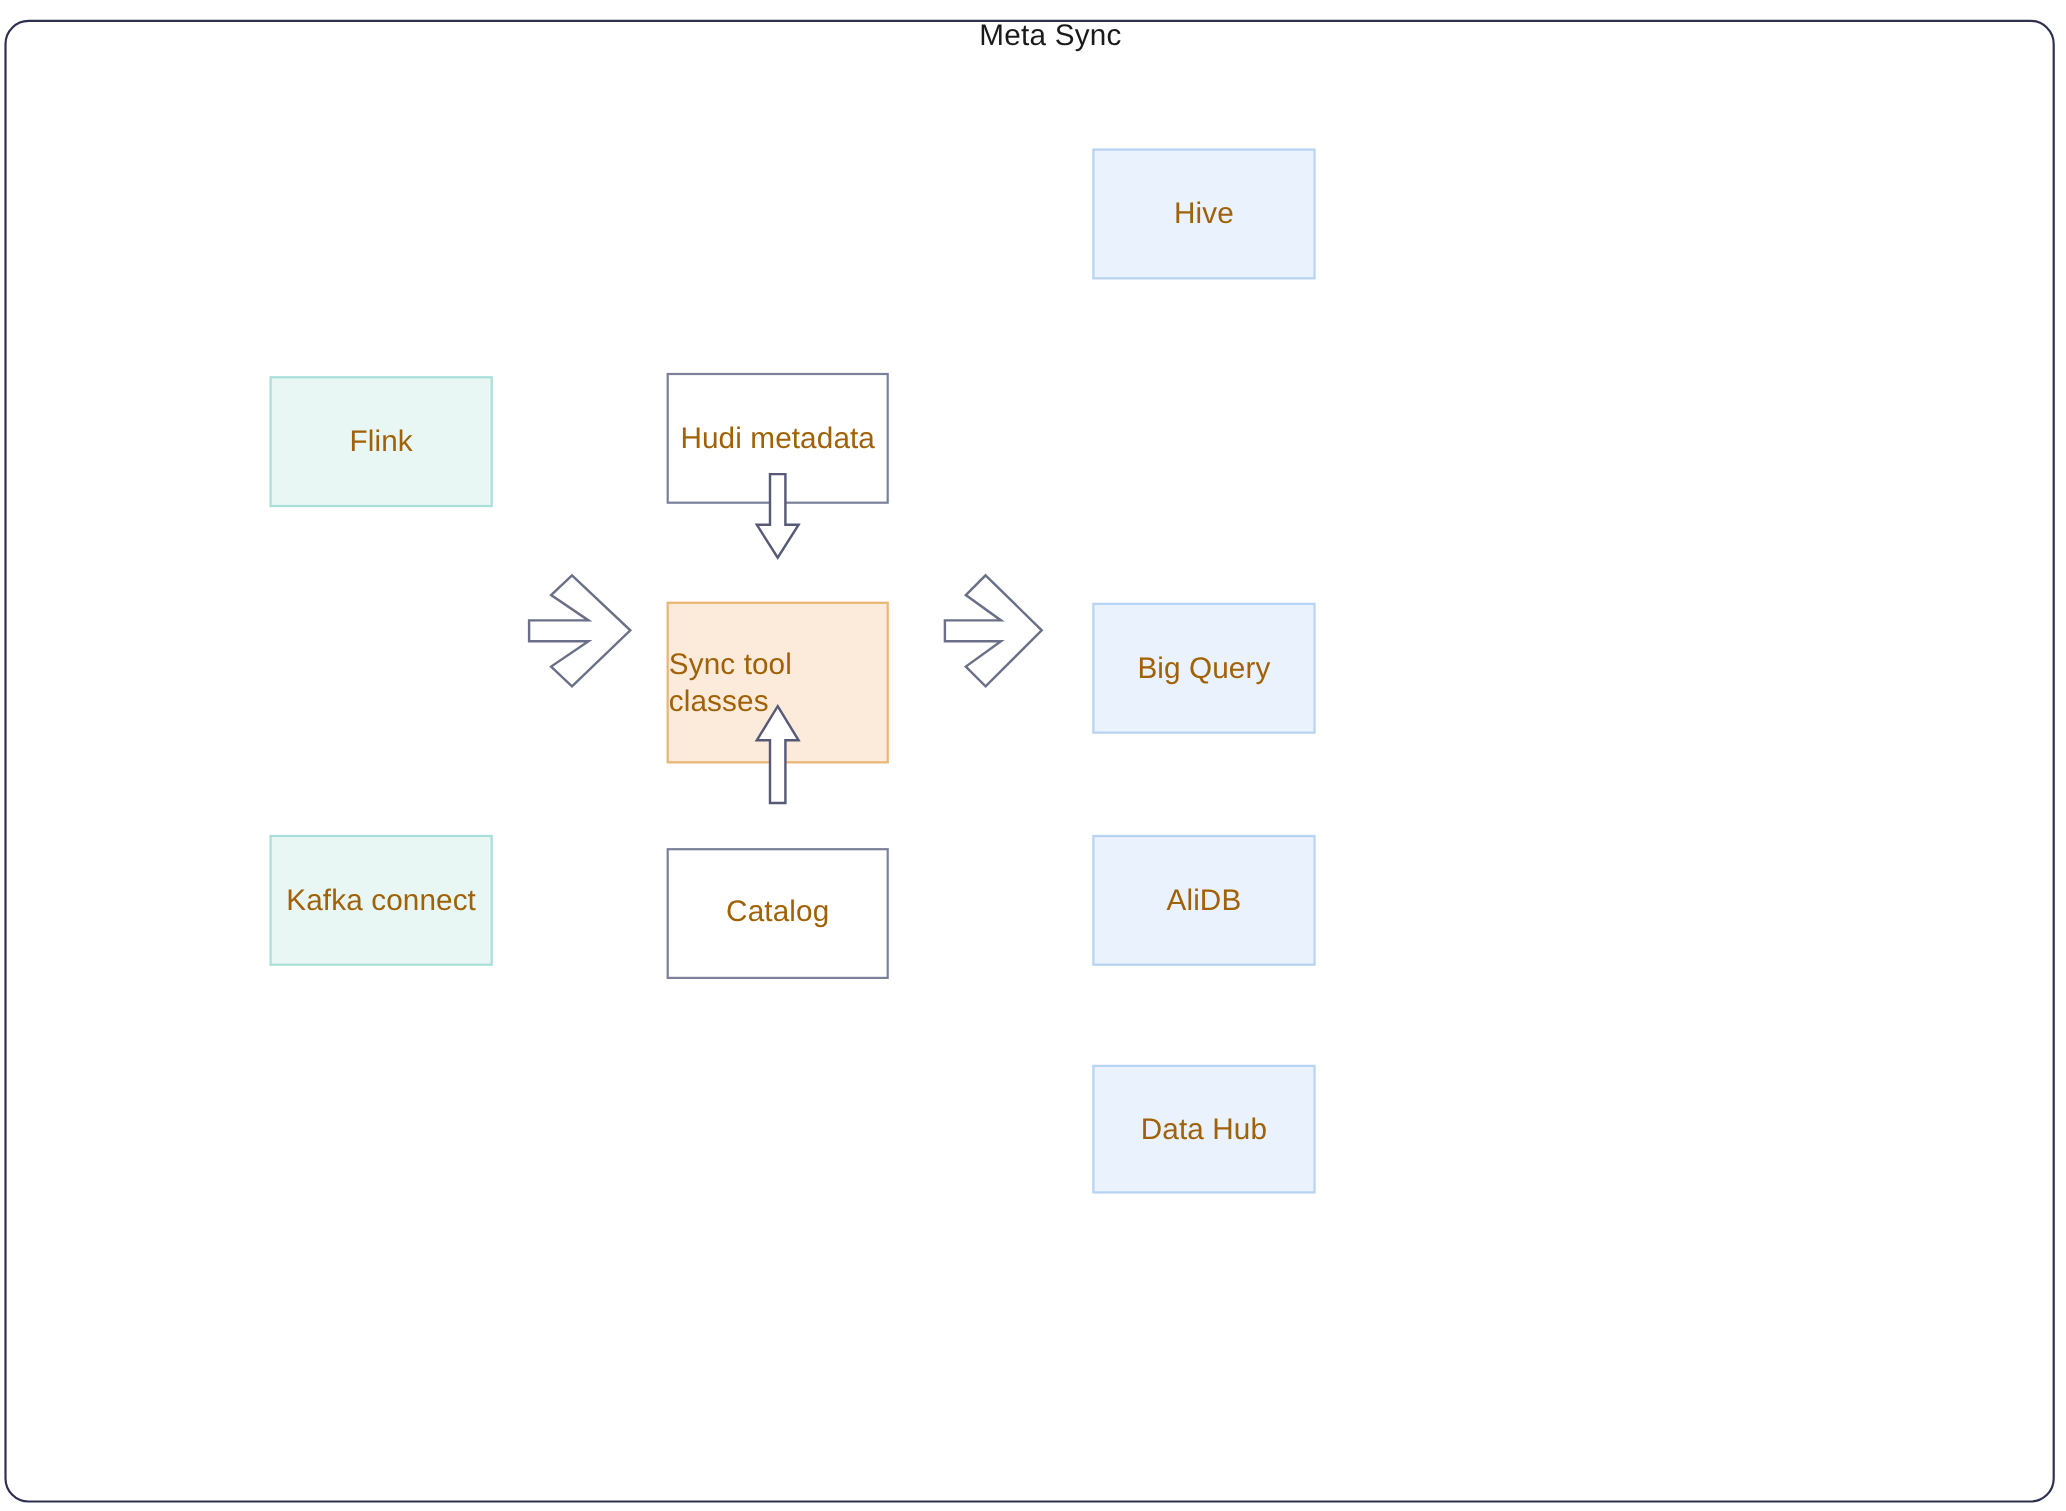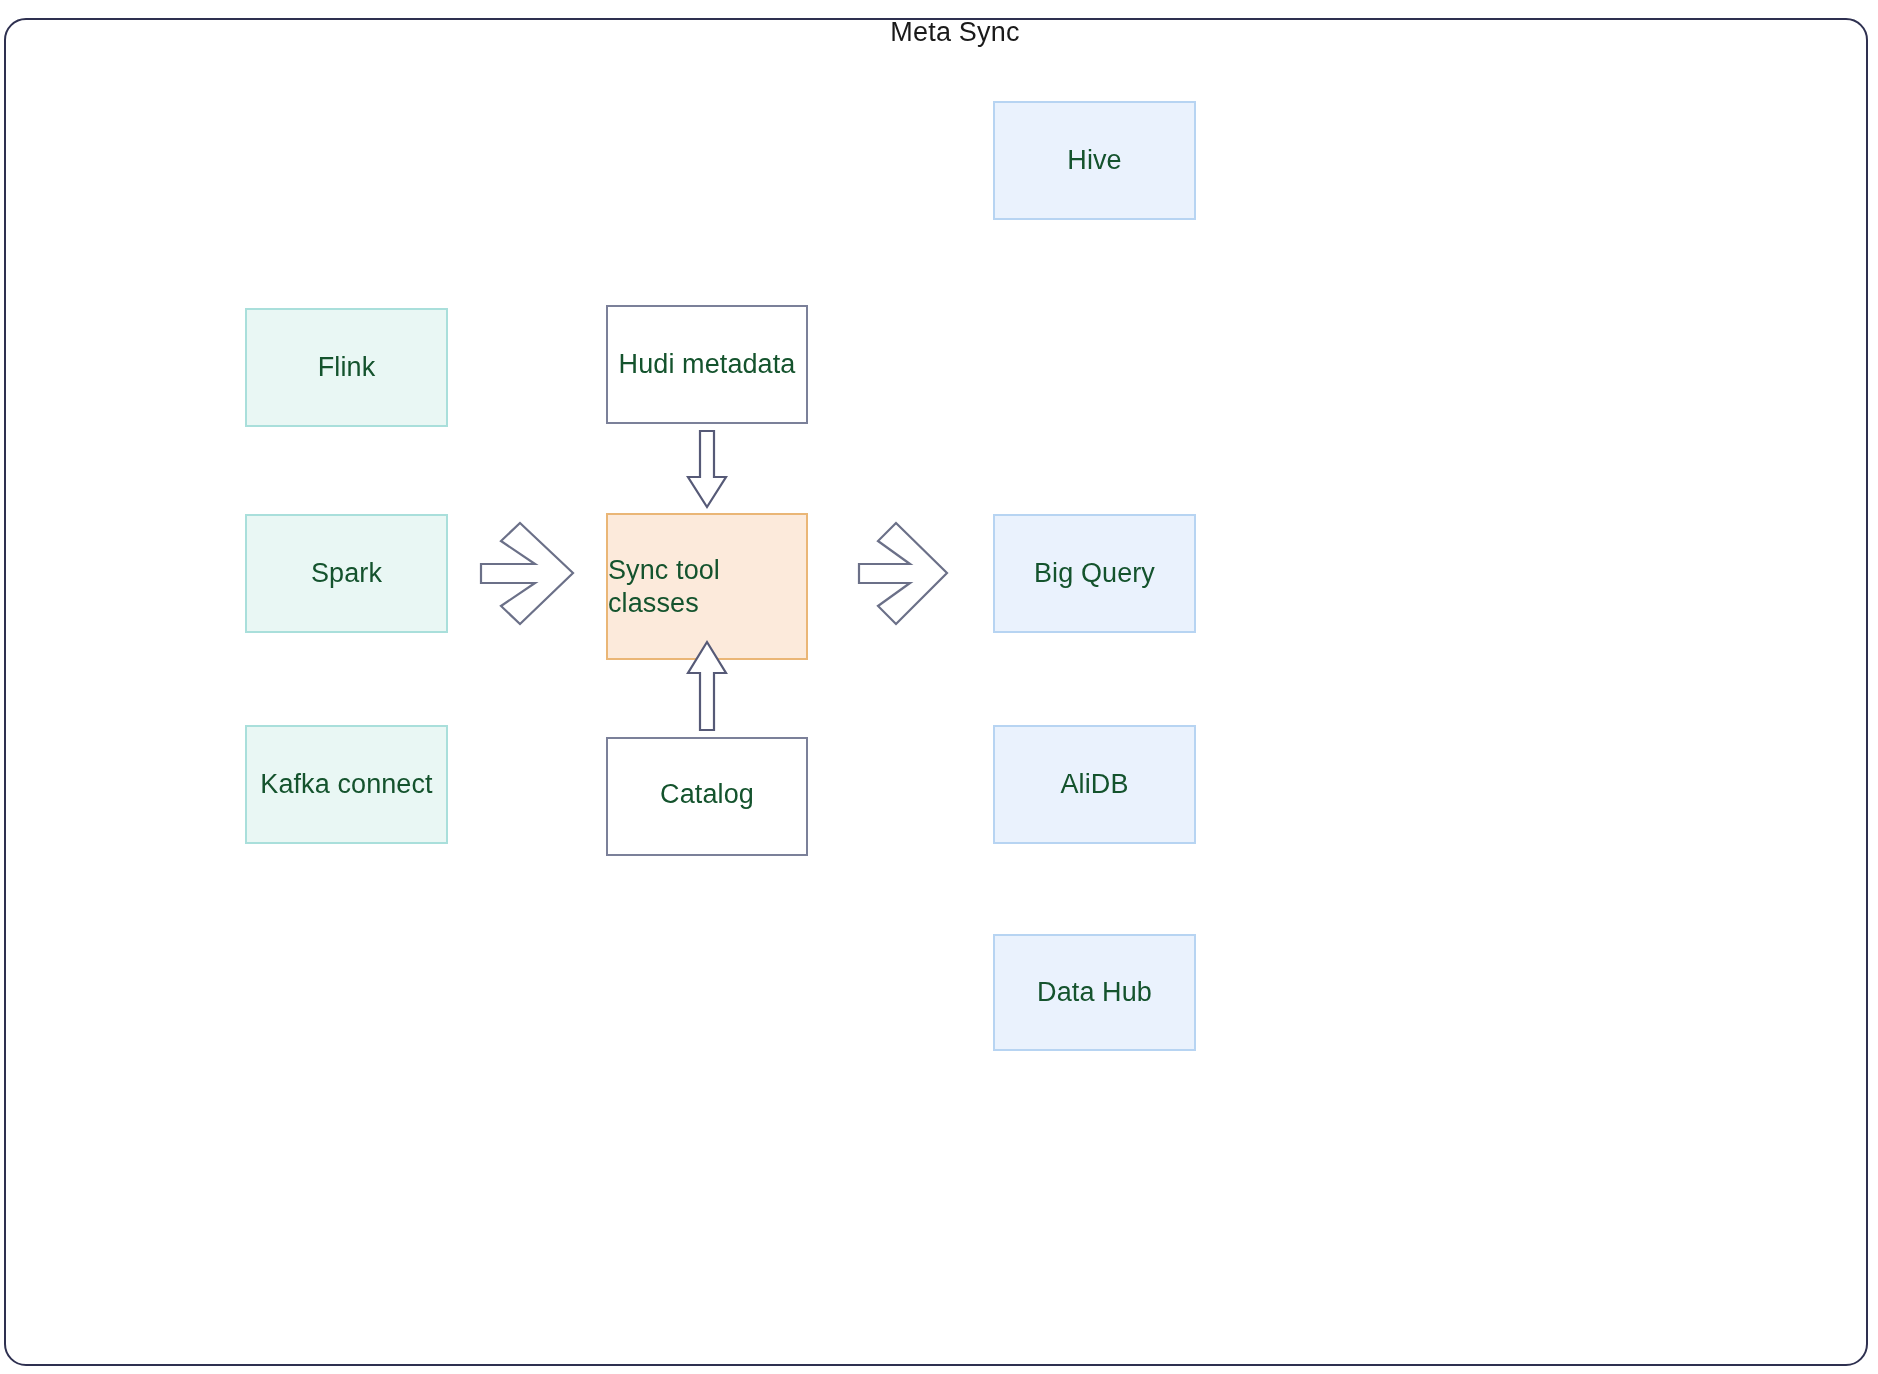--- a/index.html
+++ b/index.html
@@ -40,23 +40,24 @@
     letter-spacing: 0.2px;
   }
   
   .node {
     position: absolute;
     box-sizing: border-box;
     display: flex;
     align-items: center;
     justify-content: center;
     font-size: 27px;
-    color: #14532d;
+    color: #a16207;
     letter-spacing: 0.1px;
     line-height: 1.2;
+    margin-top: 34px;
   }
   .node.source {
     background: #e9f7f4;
     border: 2px solid #a9dfdb;
   }
   .node.sink {
     background: #eaf2fd;
     border: 2px solid #b7d4f2;
   }
   .node.plain {
@@ -90,23 +91,20 @@
 <div id="canvas">
 
   <div id="frame"></div>
 
   <div id="diagram-title">Meta Sync</div>
 
   <div class="node source" style="left:245px; top:308px; width:203px; height:119px;">
     <span class="node-label">Flink</span>
   </div>
 
-  <div class="node source" style="left:245px; top:514px; width:203px; height:119px;">
-    <span class="node-label">Spark</span>
-  </div>
 
   <div class="node source" style="left:245px; top:725px; width:203px; height:119px;">
     <span class="node-label">Kafka connect</span>
   </div>
 
   <div class="node plain" style="left:606px; top:305px; width:202px; height:119px;">
     <span class="node-label">Hudi metadata</span>
   </div>
 
   <div class="node processor" style="left:606px; top:513px; width:202px; height:147px;">

